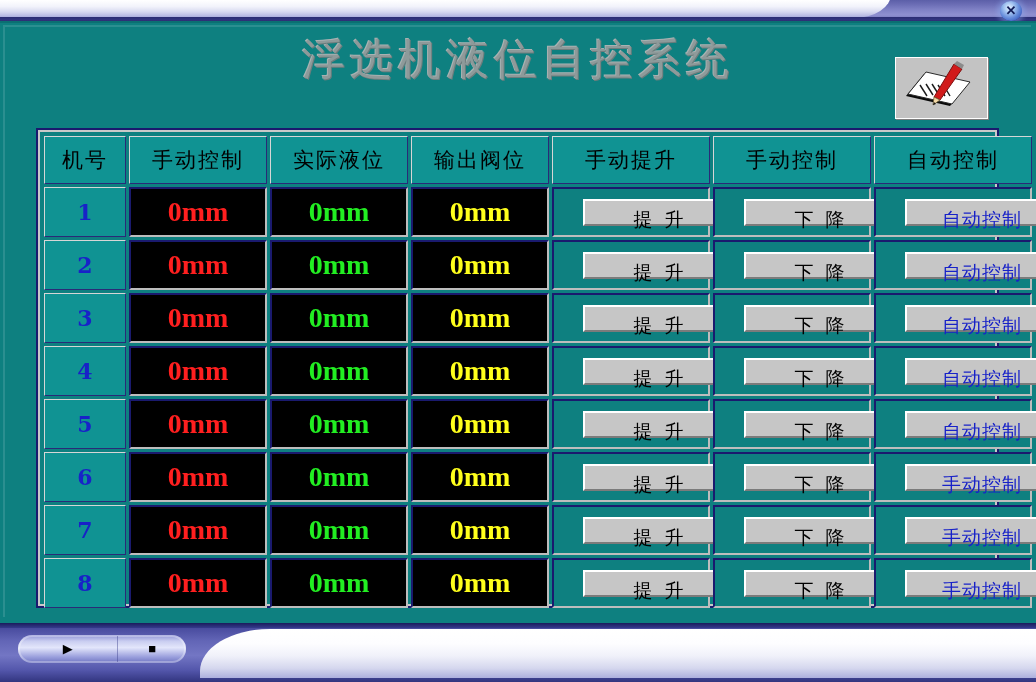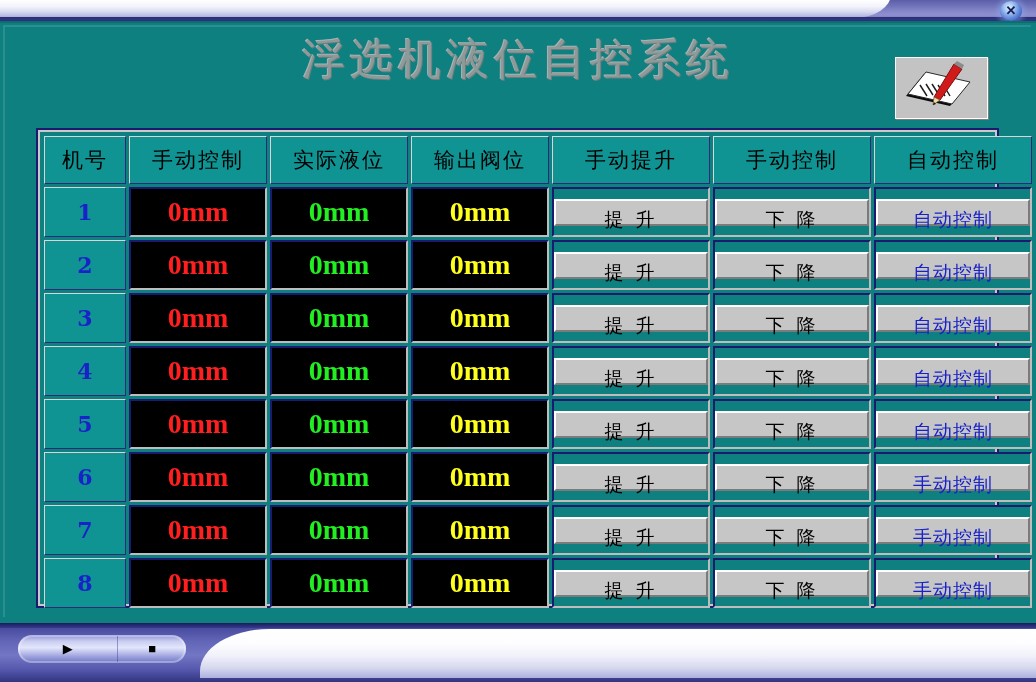--- a/index.html
+++ b/index.html
@@ -202,20 +202,21 @@
     border-left: 2px solid #ffffff;
     border-right: 2px solid #7b7b7b;
     border-bottom: 2px solid #7b7b7b;
     box-sizing: border-box;
     text-align: center;
     font-family: "DejaVu Serif", "Liberation Serif", serif;
     font-size: 19px;
     letter-spacing: 3px;
     color: #000000;
     cursor: pointer;
+    margin-left: 29px;
   }
   .winbtn.mode { color: #1822c8; font-weight: normal; letter-spacing: 1px; text-align: center; }
 
   
   #bottombar {
     position: absolute;
     left: 0; top: 623px;
     width: 1036px; height: 59px;
     background: linear-gradient(to bottom,
        #2e3180 0%, #4a4da0 10%, #6265b6 30%, #7376c4 55%, #5356ab 80%, #32357f 100%);

